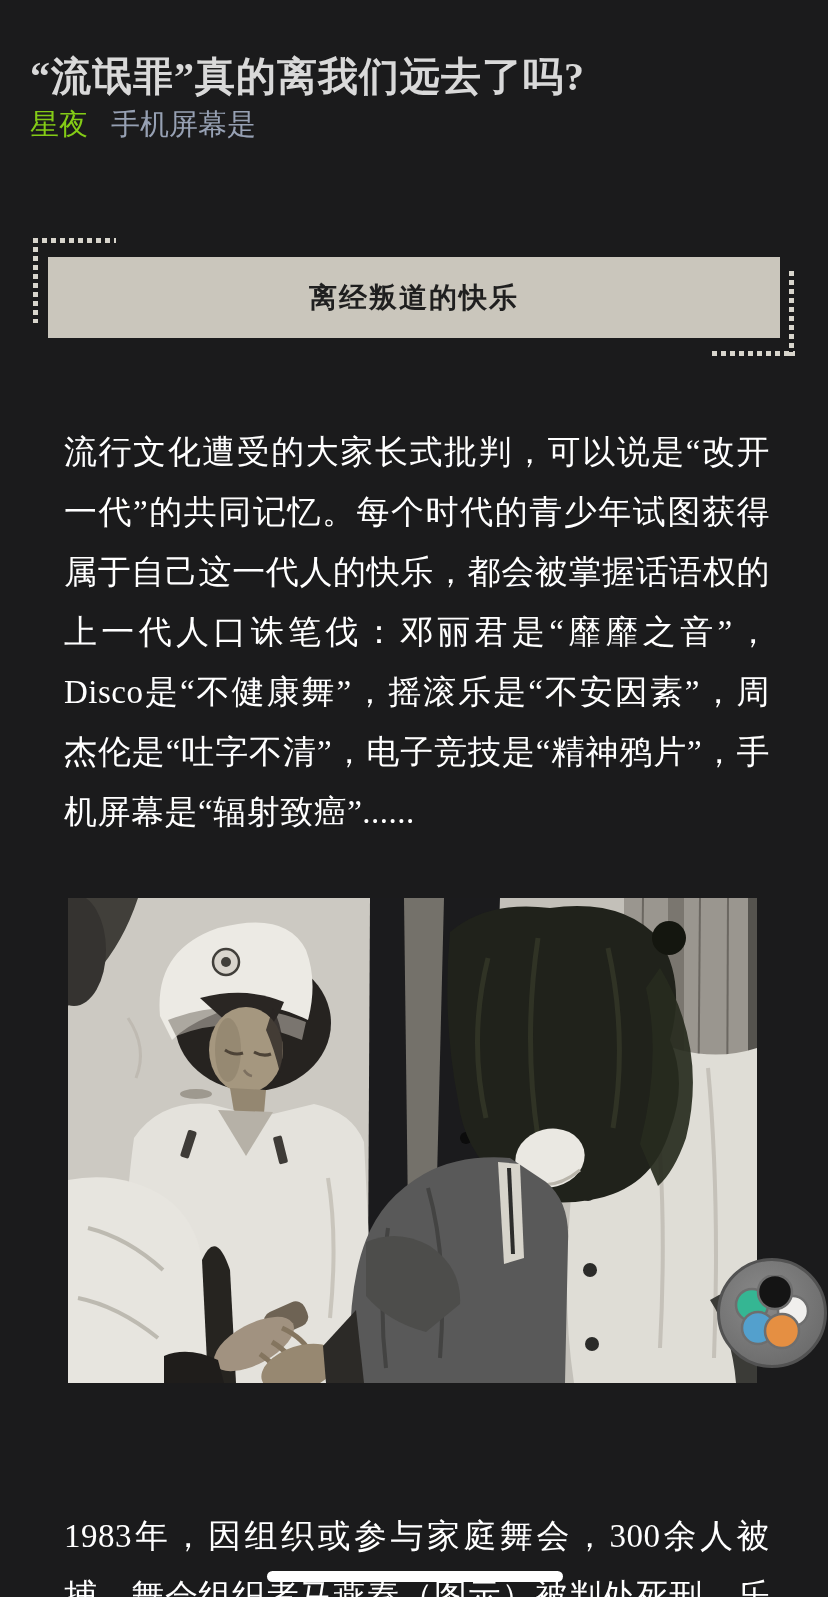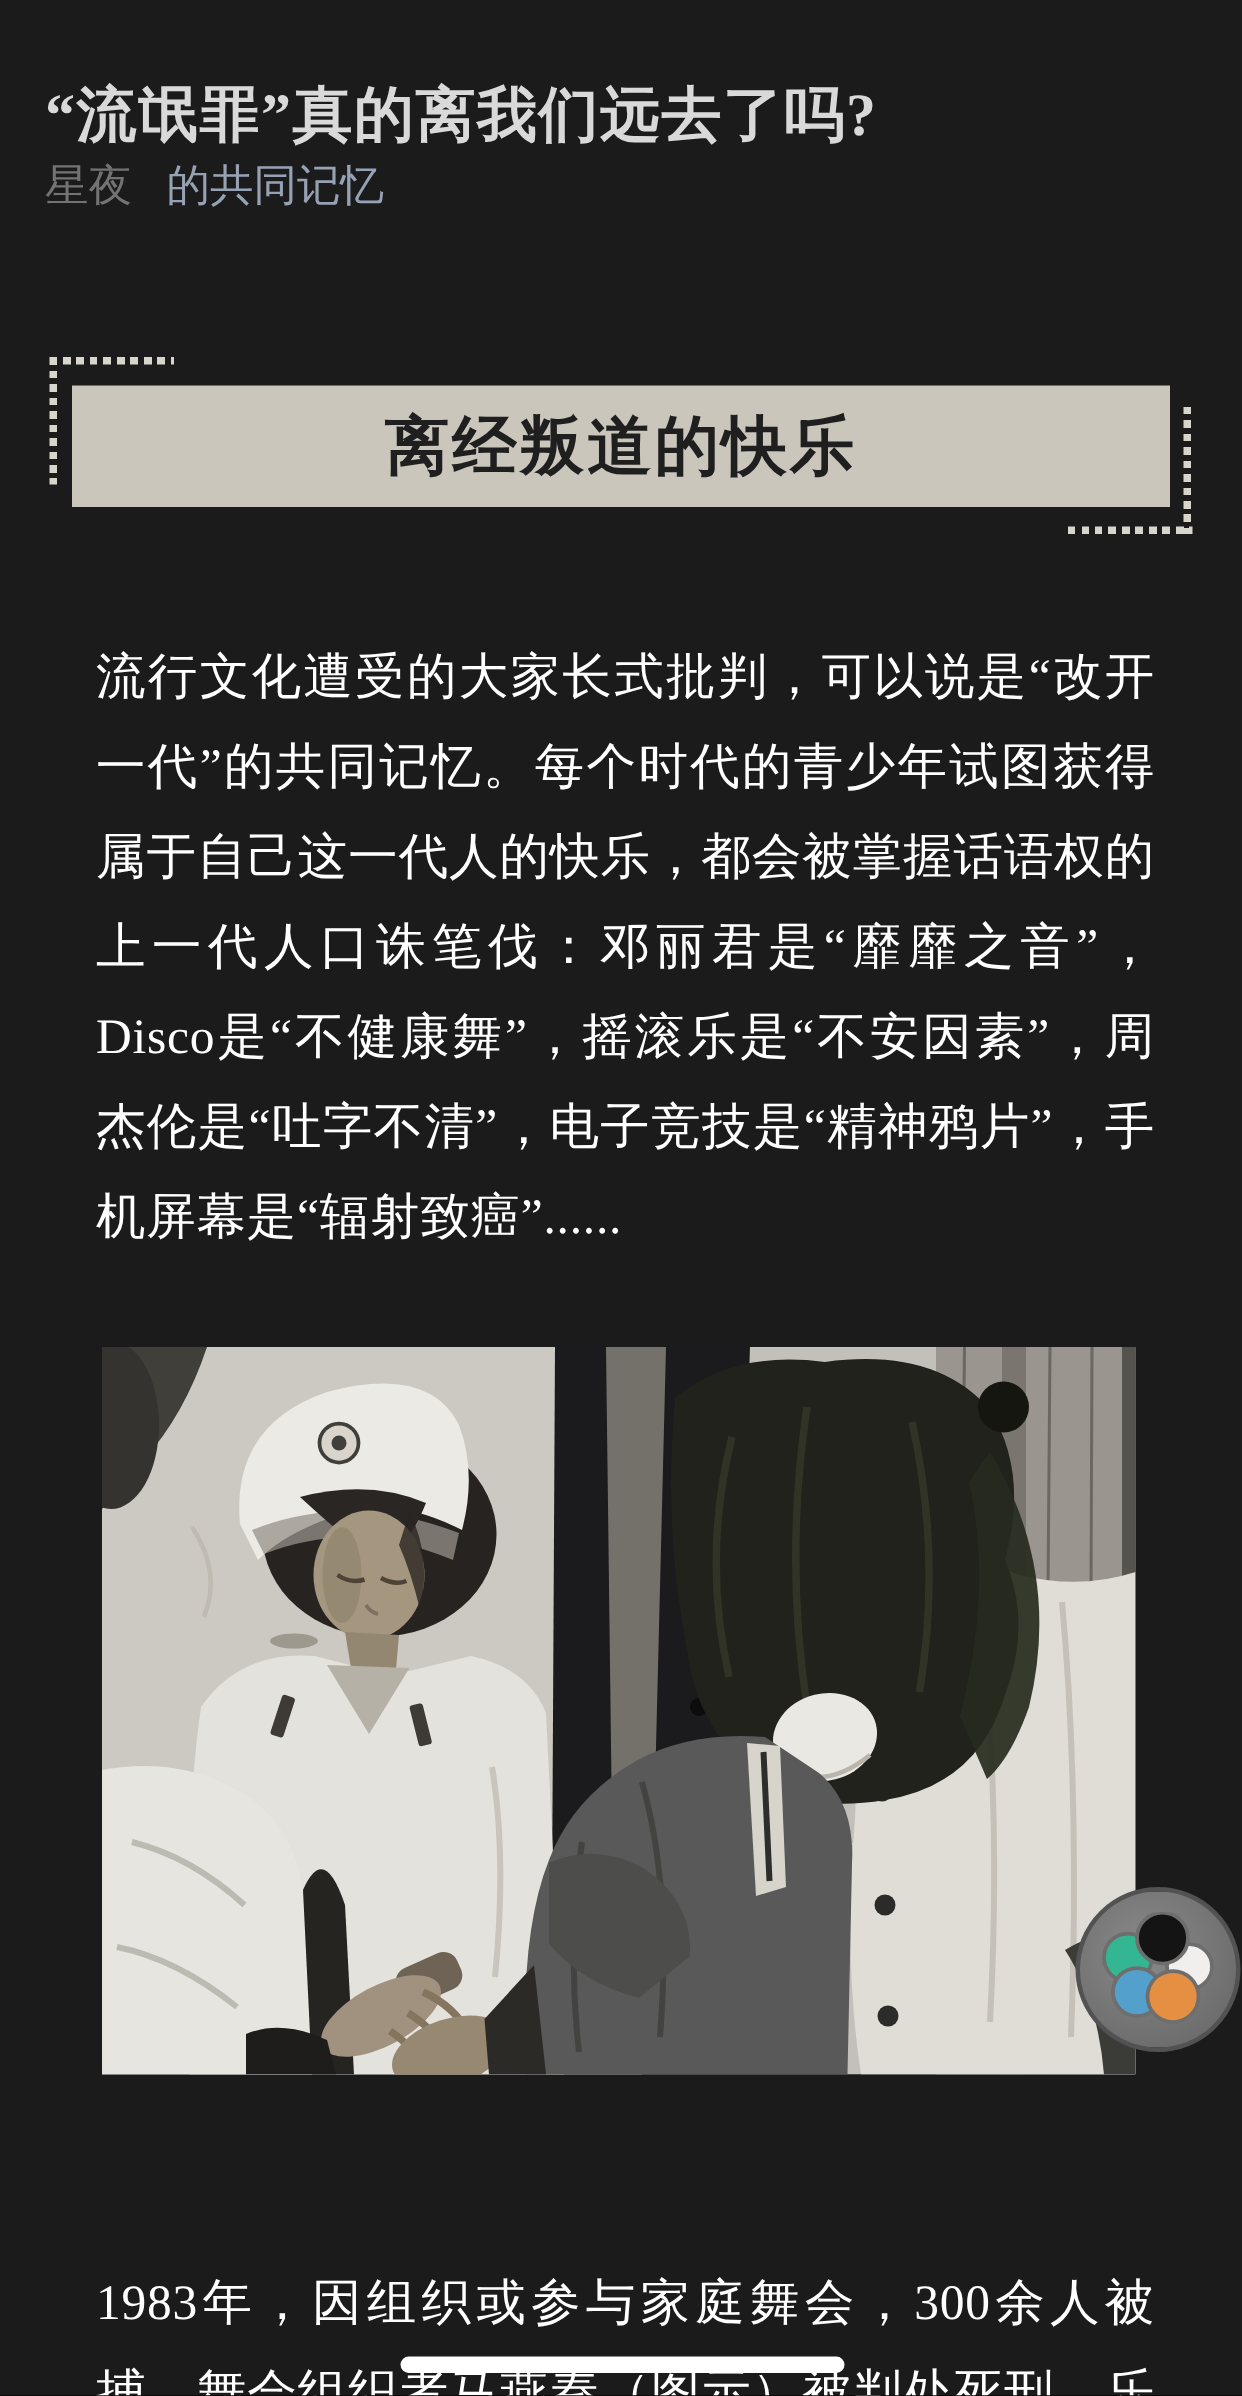--- a/index.html
+++ b/index.html
@@ -6,27 +6,27 @@
   .screen{
     position:relative;width:828px;height:1597px;overflow:hidden;
     background:#1b1b1c;
     font-family:Liberation Serif, serif;
   }
   .title{
     position:absolute;left:30px;top:22px;width:770px;
     font-size:40px;font-weight:bold;color:#d9d9d9;letter-spacing:1px;line-height:56px;
   }
   .byline{position:absolute;left:30px;top:106px;display:flex;gap:23px;font-size:29px;line-height:36px;}
-  .byline .author{color:#737373;}
+  .byline .author{color:#84cc16;}
   .byline .source{color:#97a1b4;}
   .byline .date{color:#7e7e7e;letter-spacing:1px;}
   .heading-box{
     position:absolute;left:48px;top:257px;width:732px;height:81px;background:#cac6bc;
     display:flex;align-items:center;justify-content:center;
-    font-size:43px;font-weight:bold;color:#1f1f1f;letter-spacing:2px;
+    font-size:28px;font-weight:bold;color:#1f1f1f;letter-spacing:2px;
   }
   .dot-h{position:absolute;height:5px;width:83px;
     background-image:repeating-linear-gradient(90deg,#d8d5cc 0 5px,transparent 5px 9px);}
   .dot-v{position:absolute;width:5px;height:85px;
     background-image:repeating-linear-gradient(180deg,#d8d5cc 0 5px,transparent 5px 9px);}
   .dot-tl-h{left:33px;top:238px;}
   .dot-tl-v{left:33px;top:238px;}
   .dot-br-v{left:789px;top:271px;}
   .dot-br-h{left:712px;top:351px;}
   .para{
@@ -51,21 +51,21 @@
 </style>
 </head>
 <body>
 
 <div class="screen">
 
   <h1 class="title">“流氓罪”真的离我们远去了吗?</h1>
 
   <div class="byline">
     <span class="author">星夜</span>
-    <span class="source">的共同记忆</span>
+    <span class="source">手机屏幕是</span>
   </div>
 
   <div class="dot-h dot-tl-h"></div>
   <div class="dot-v dot-tl-v"></div>
   <div class="heading-box">离经叛道的快乐</div>
   <div class="dot-v dot-br-v"></div>
   <div class="dot-h dot-br-h"></div>
 
   <p class="para p1">流行文化遭受的大家长式批判，可以说是“改开一代”的共同记忆。每个时代的青少年试图获得属于自己这一代人的快乐，都会被掌握话语权的上一代人口诛笔伐：邓丽君是“靡靡之音”，Disco是“不健康舞”，摇滚乐是“不安因素”，周杰伦是“吐字不清”，电子竞技是“精神鸦片”，手机屏幕是“辐射致癌”......</p>
 

